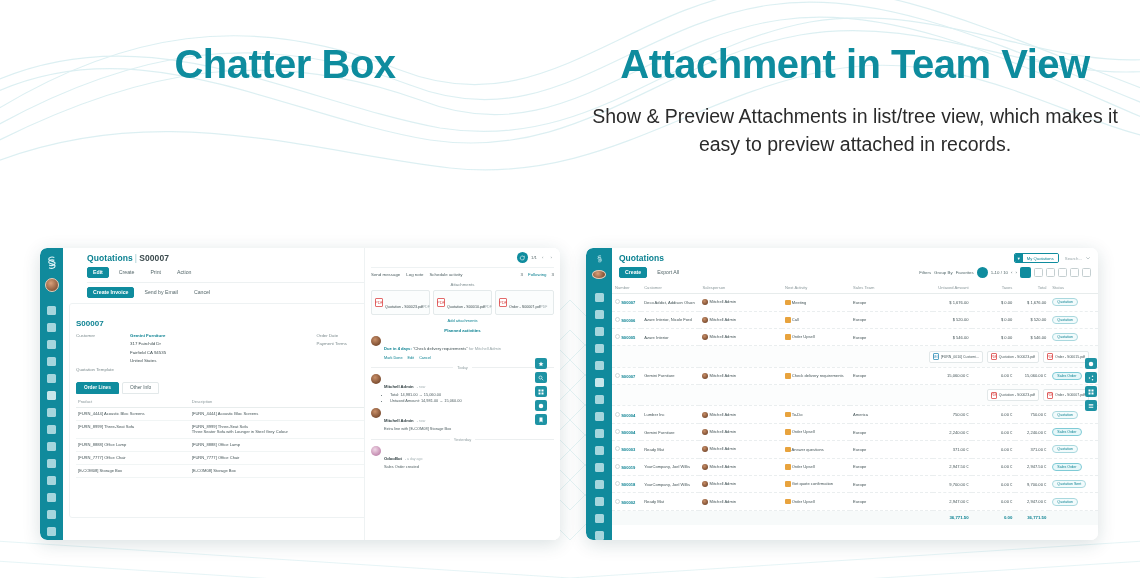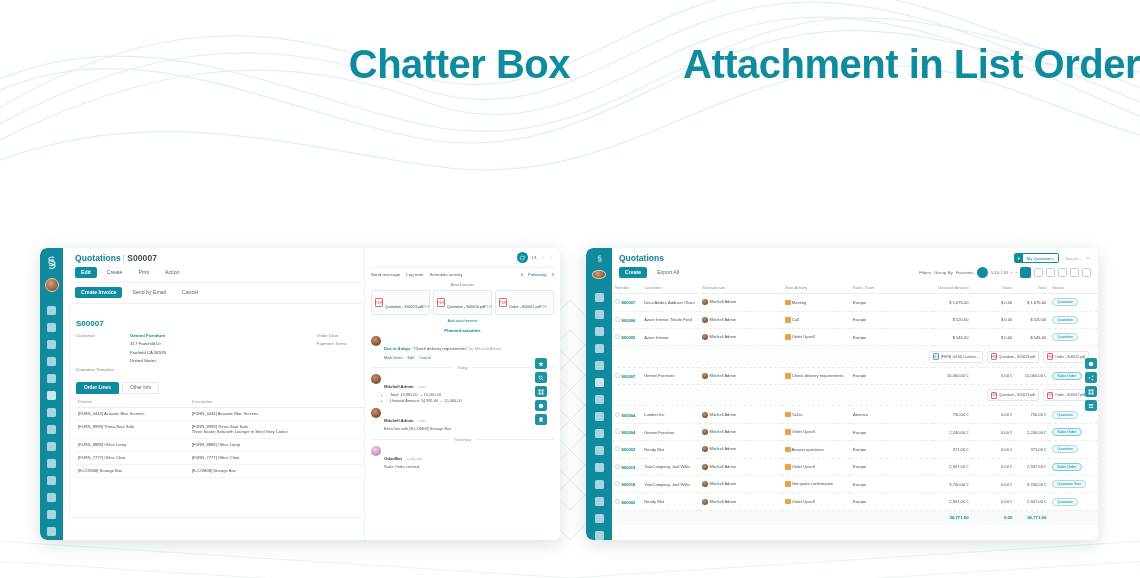--- a/index.html
+++ b/index.html
@@ -10,21 +10,20 @@
     position: relative;
   }
   .bg-waves { position: absolute; inset: 0; width: 1140px; height: 578px; pointer-events: none; }
 
   
   .headings { position: absolute; top: 0; left: 0; width: 1140px; height: 215px; display: flex; }
   .head-col { width: 570px; text-align: center; padding-top: 42px; }
   .head-title {
     font-size: 40px; font-weight: bold; color: #0e8c9e; letter-spacing: -0.5px;
     line-height: 1.1;
-    text-align: right;
   }
   .head-sub {
     margin-top: 16px; font-size: 19.5px; line-height: 1.45; color: #2b2b2b;
   }
 
   
   .shot {
     position: absolute; background: #ffffff; border-radius: 7px;
     box-shadow: 0 4px 18px rgba(20,60,70,0.16);
     overflow: hidden; display: flex;
@@ -49,21 +48,21 @@
   .side-ico {
     width: 9px; height: 9px; border-radius: 1.5px; background: #bfe3e9; opacity: .85;
     display: block;
   }
   .side-ico.active { background: #e9f7f9; }
 
   .odoo-main { flex: 1; min-width: 0; position: relative; background: #ffffff; }
 
   
   .cp {
-    padding: 5px 8px 0 12px; background: #fff;
+    padding: 5px 8px 0 24px; background: #fff;
   }
   .cp-title { font-size: 8.5px; font-weight: bold; color: #0c8292; letter-spacing: .1px; }
   .cp-title .sep { color: #9ec9cf; font-weight: normal; margin: 0 2px; }
   .cp-title .rec { color: #3b4a4d; }
   .btn-row { display: flex; align-items: center; gap: 4px; margin-top: 4px; }
   .btn {
     font-size: 5.2px; padding: 2px 5px; border-radius: 2px; white-space: nowrap;
     border: .5px solid #d3dadb; color: #55676a; background: #fff; line-height: 1;
   }
   .btn.primary { background: #0f8c9e; border-color: #0f8c9e; color: #fff; font-weight: bold; }
@@ -239,21 +238,24 @@
     <path d="M540,330 L570,300 L600,330 M540,360 L570,330 L600,360 M540,390 L570,360 L600,390 M540,420 L570,390 L600,420 M540,450 L570,420 L600,450 M540,480 L570,450 L600,480 M540,510 L570,480 L600,510"></path>
     <path d="M-20,540 L570,578 L1160,540 M-20,560 L570,598 L1160,560"></path>
   </g>
 </svg>
 
 <div class="headings">
   <div class="head-col">
     <div class="head-title">Chatter Box</div>
   </div>
   <div class="head-col">
-    <div class="head-title">Attachment in List Order</div>
+    <div class="head-title">Attachment in Team View</div>
+    <div class="head-sub">Show &amp; Preview Attachments in
+list/tree view, which makes it easy
+to preview attached in records.</div>
   </div>
 </div>
 
 <div class="shot" id="shot-left">
 
   <div class="odoo-side">
     <svg class="side-logo" viewBox="0 0 24 24" fill="none" stroke="#eafafc" stroke-width="1.6">
       <path d="M16 5c-3 -1.5 -8 -0.5 -8 2.5s9 2 9 5.5s-5.5 4 -8.5 2.5"></path>
       <path d="M16 9c-3 -1.5 -8 -0.5 -8 2.5s9 2 9 5.5s-5.5 4 -8.5 2.5"></path>
     </svg>

